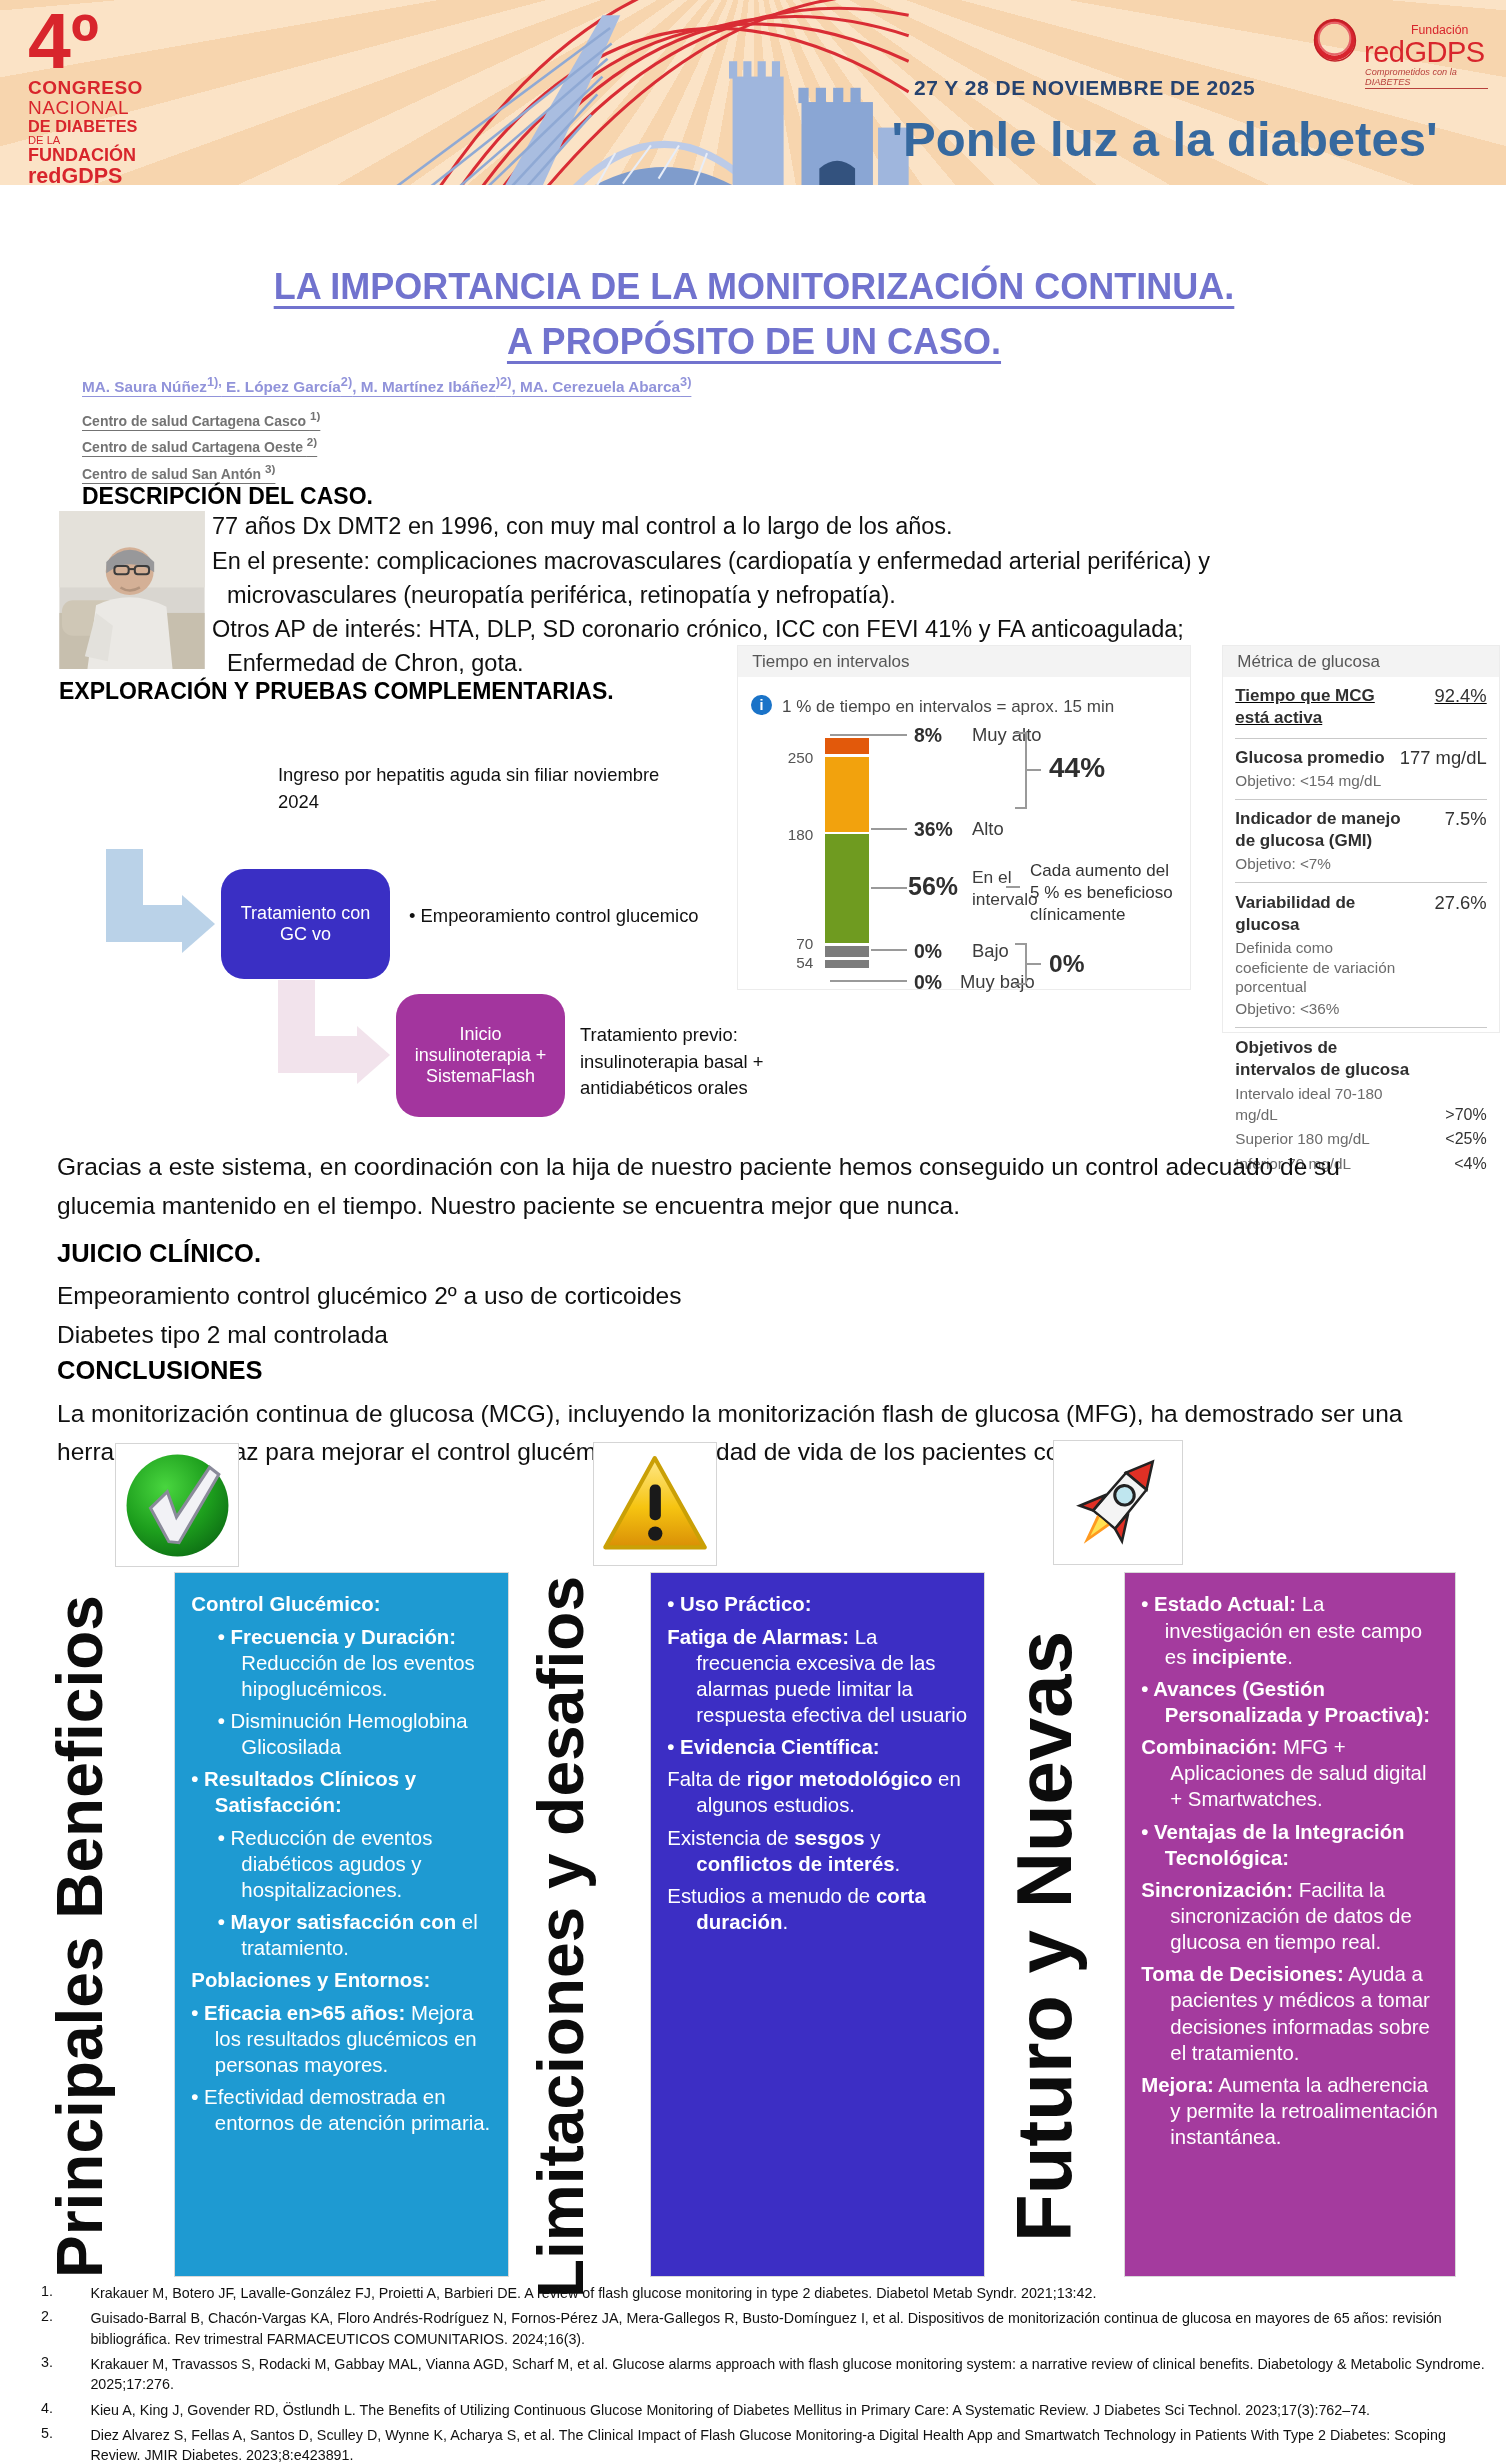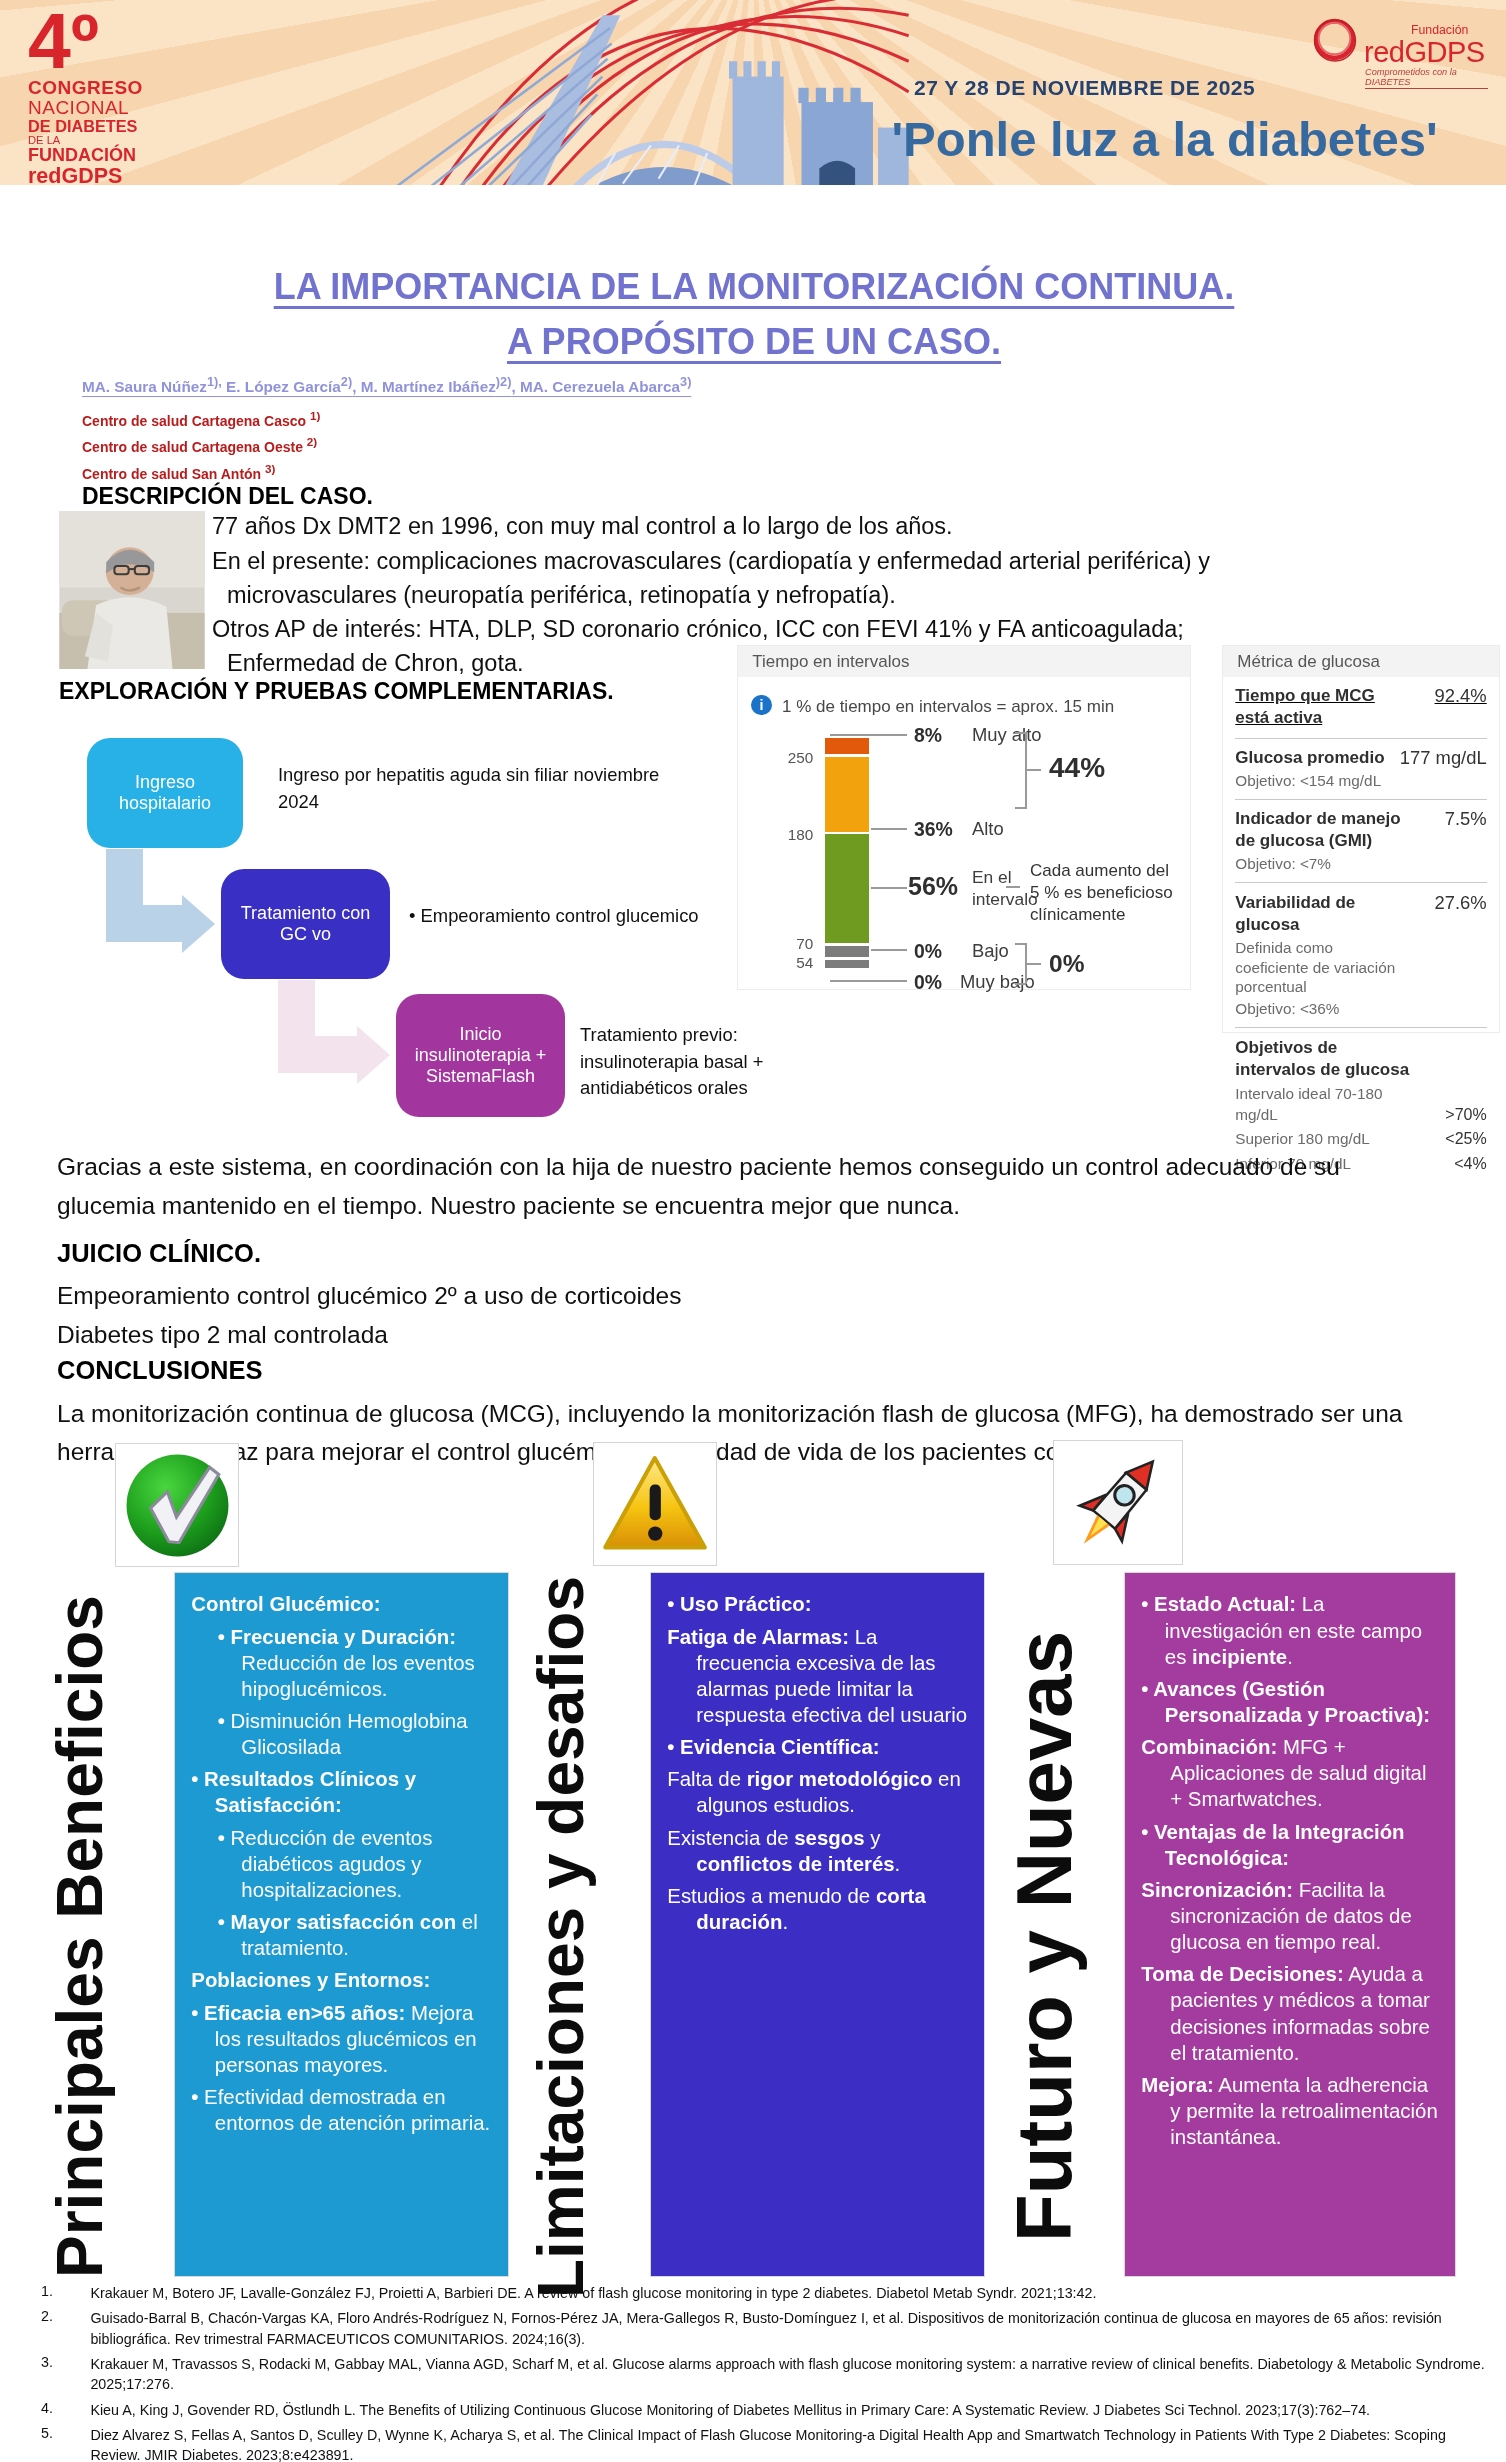--- a/index.html
+++ b/index.html
@@ -25,22 +25,22 @@
     font-size:19px;font-weight:700;color:#25426f;letter-spacing:0.5px;}
   #logo{position:absolute;left:1309px;top:7.2px;width:179px;height:66px;}
   #logo .f{position:absolute;left:102px;top:16.3px;font-size:12.3px;color:#d8252c;}
   #logo .r{position:absolute;left:55px;top:29px;font-size:29px;color:#d8252c;font-weight:400;letter-spacing:-0.5px;}
   #logo .t{position:absolute;left:56px;top:60px;font-size:9.2px;color:#b8403c;font-style:italic;border-bottom:1px solid #b8403c;padding-bottom:1px;}
   
   .title-line{position:absolute;left:128px;width:1252px;text-align:center;color:#7173ce;font-weight:700;font-size:36px;
     text-decoration:underline;text-decoration-thickness:3.1px;text-underline-offset:7.2px;}
   .authors{position:absolute;left:82px;top:374px;font-size:15.3px;font-weight:700;color:#9193da;
     text-decoration:underline;text-underline-offset:4.1px;}
-  .affil{position:absolute;left:82px;font-size:14px;font-weight:700;color:#b91c1c;
-    text-underline-offset:4.1px;}
+  .affil{position:absolute;left:82px;font-size:14px;font-weight:700;color:#737373;
+    text-decoration:underline;text-underline-offset:4.1px;}
   .h-black{position:absolute;color:#000;font-weight:700;font-size:23px;}
   .body-line{position:absolute;color:#101010;font-size:23.5px;}
   
   .fbox{position:absolute;border-radius:23px;color:#fff;font-size:18px;display:flex;align-items:center;justify-content:center;text-align:center;padding:5.1px 9.2px;box-sizing:border-box;}
   .fnote{position:absolute;color:#101010;font-size:18.4px;line-height:1.45;}
   .arr-v,.arr-h{position:absolute;}
   .arr-tri{position:absolute;width:0;height:0;}
   
   .panel{position:absolute;background:#fff;border:0.5px solid #ececec;box-sizing:border-box;}
   .panel-h{height:31px;background:#f3f3f3;color:#565656;font-size:17px;line-height:31px;padding-left:14.3px;}
@@ -172,21 +172,20 @@
   </svg>
 
   <div class="body-line" style="left:212px;top:513px;">77 años Dx DMT2 en 1996, con muy mal control a lo largo de los años.</div>
   <div class="body-line" style="left:212px;top:548px;">En el presente: complicaciones macrovasculares (cardiopatía y enfermedad arterial periférica) y</div>
   <div class="body-line" style="left:227px;top:582px;">microvasculares (neuropatía periférica, retinopatía y nefropatía).</div>
   <div class="body-line" style="left:212px;top:616px;">Otros AP de interés: HTA, DLP, SD coronario crónico, ICC con FEVI 41% y FA anticoagulada;</div>
   <div class="body-line" style="left:227px;top:650px;">Enfermedad de Chron, gota.</div>
 
   <div class="h-black" style="left:59px;top:678px;">EXPLORACIÓN Y PRUEBAS COMPLEMENTARIAS.</div>
 
-  <div class="fbox" style="left:87px;top:738px;width:156px;height:110px;background:#27b1e6;">Ingreso hospitalario</div>
   <div class="fnote" style="left:278px;top:762px;width:409px;">Ingreso por hepatitis aguda sin filiar noviembre 2024</div>
 
   <div class="arr-v" style="left:106px;top:849px;width:37px;height:86px;background:#bad2e8;"></div>
   <div class="arr-h" style="left:106px;top:905px;width:77px;height:37px;background:#bad2e8;"></div>
   <div class="arr-tri" style="left:182px;top:895px;border-top:29px solid transparent;border-bottom:29px solid transparent;border-left:33px solid #bad2e8;"></div>
 
   <div class="fbox" style="left:221px;top:869px;width:169px;height:110px;background:#3a2fc4;">Tratamiento con GC vo</div>
   <div class="fnote" style="left:409px;top:903px;width:460px;">• Empeoramiento control glucemico</div>
 
   <div class="arr-v" style="left:278px;top:980px;width:37px;height:86px;background:#f2e3ec;"></div>

